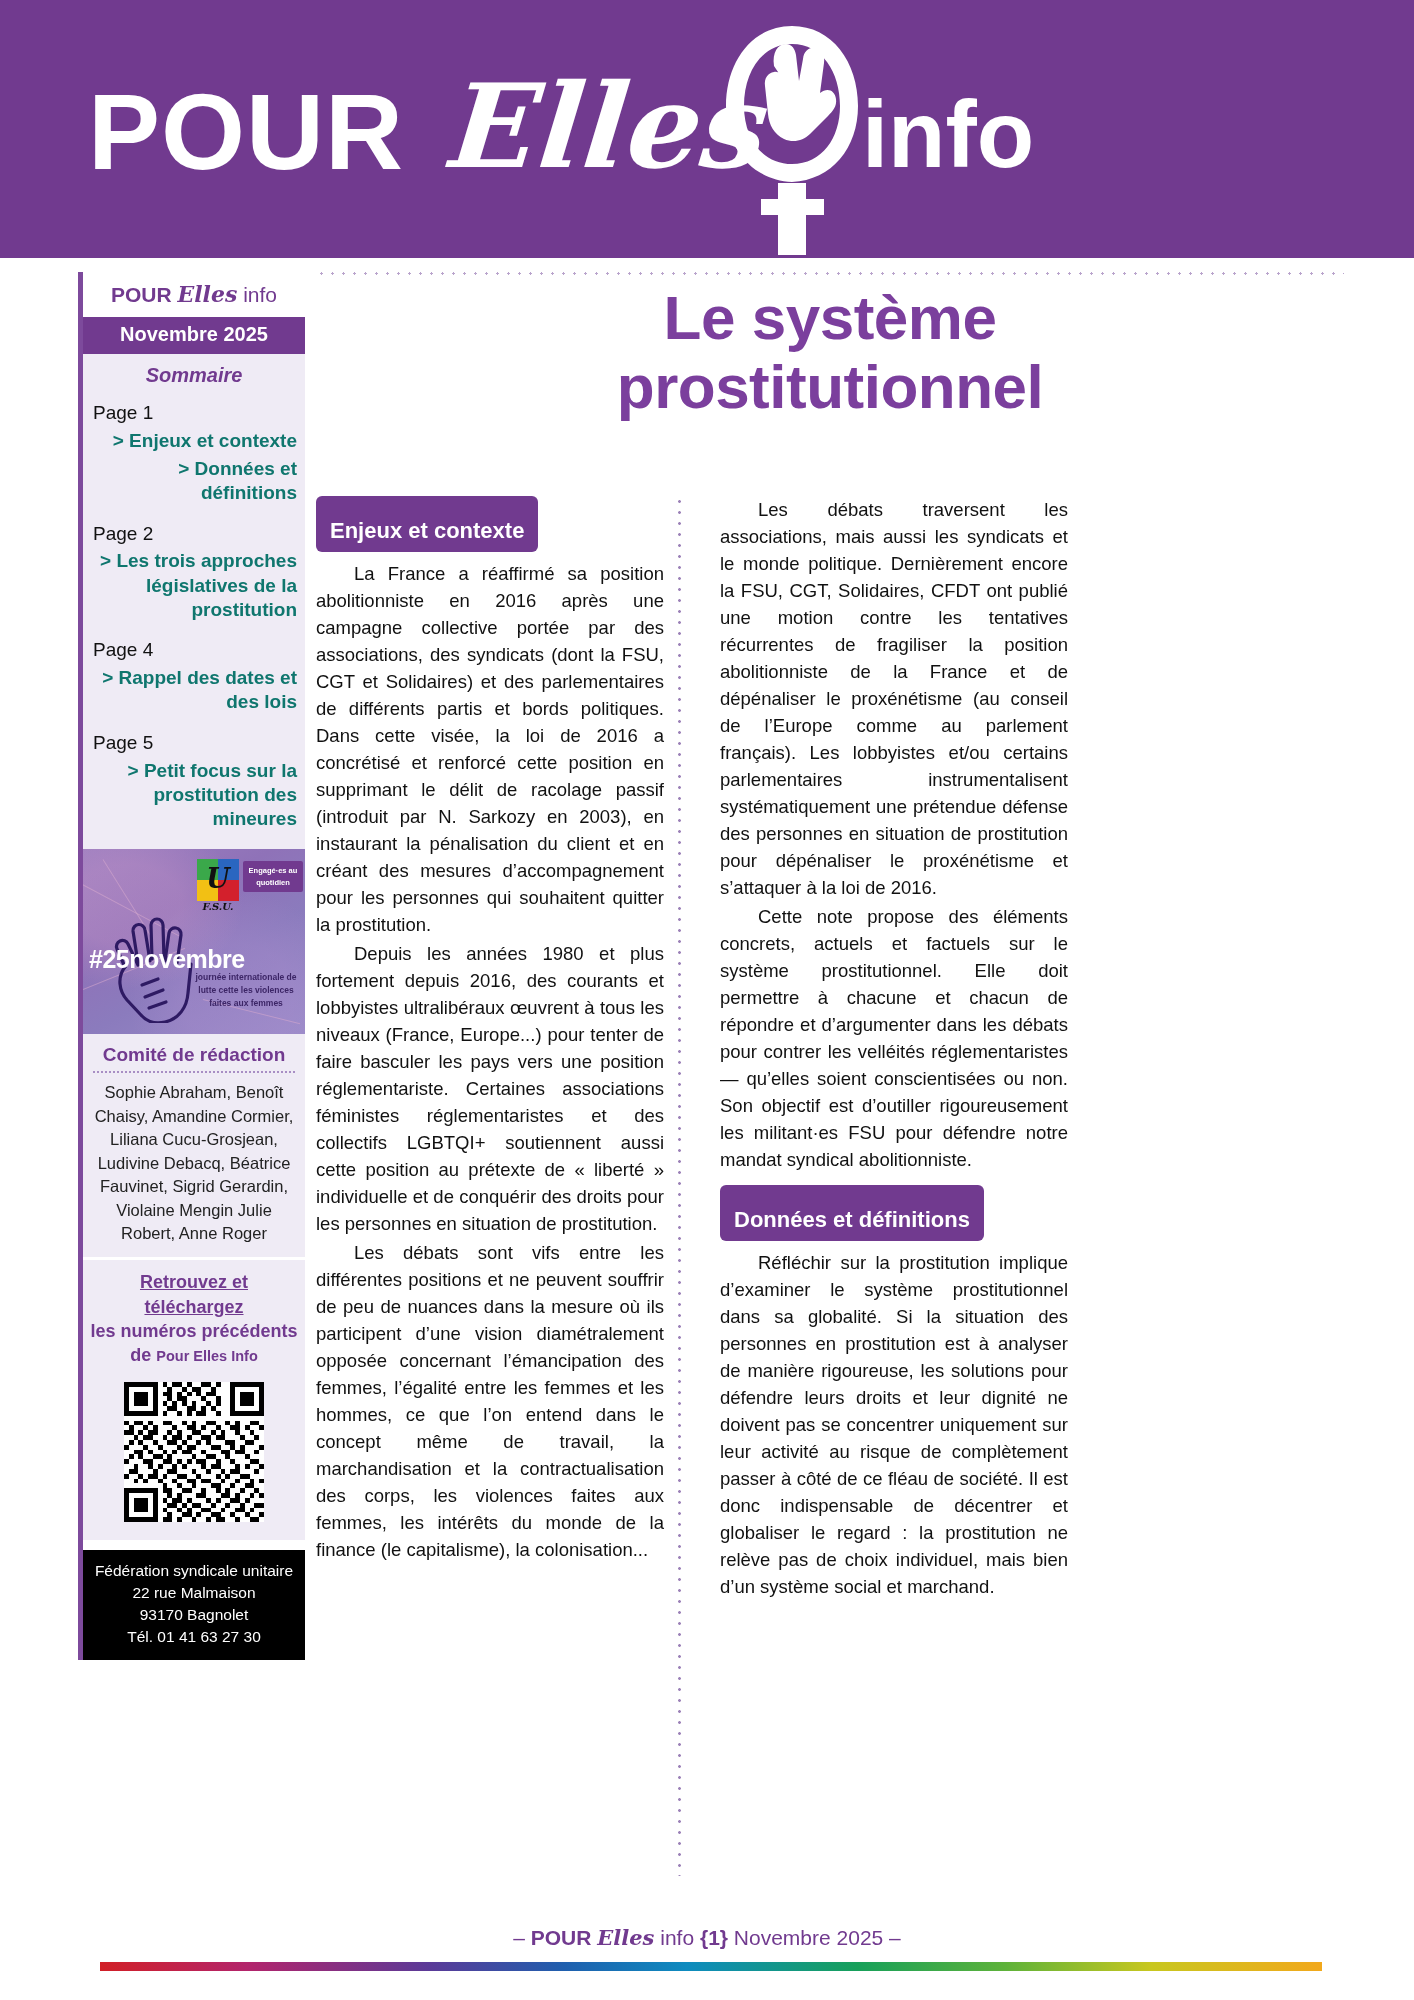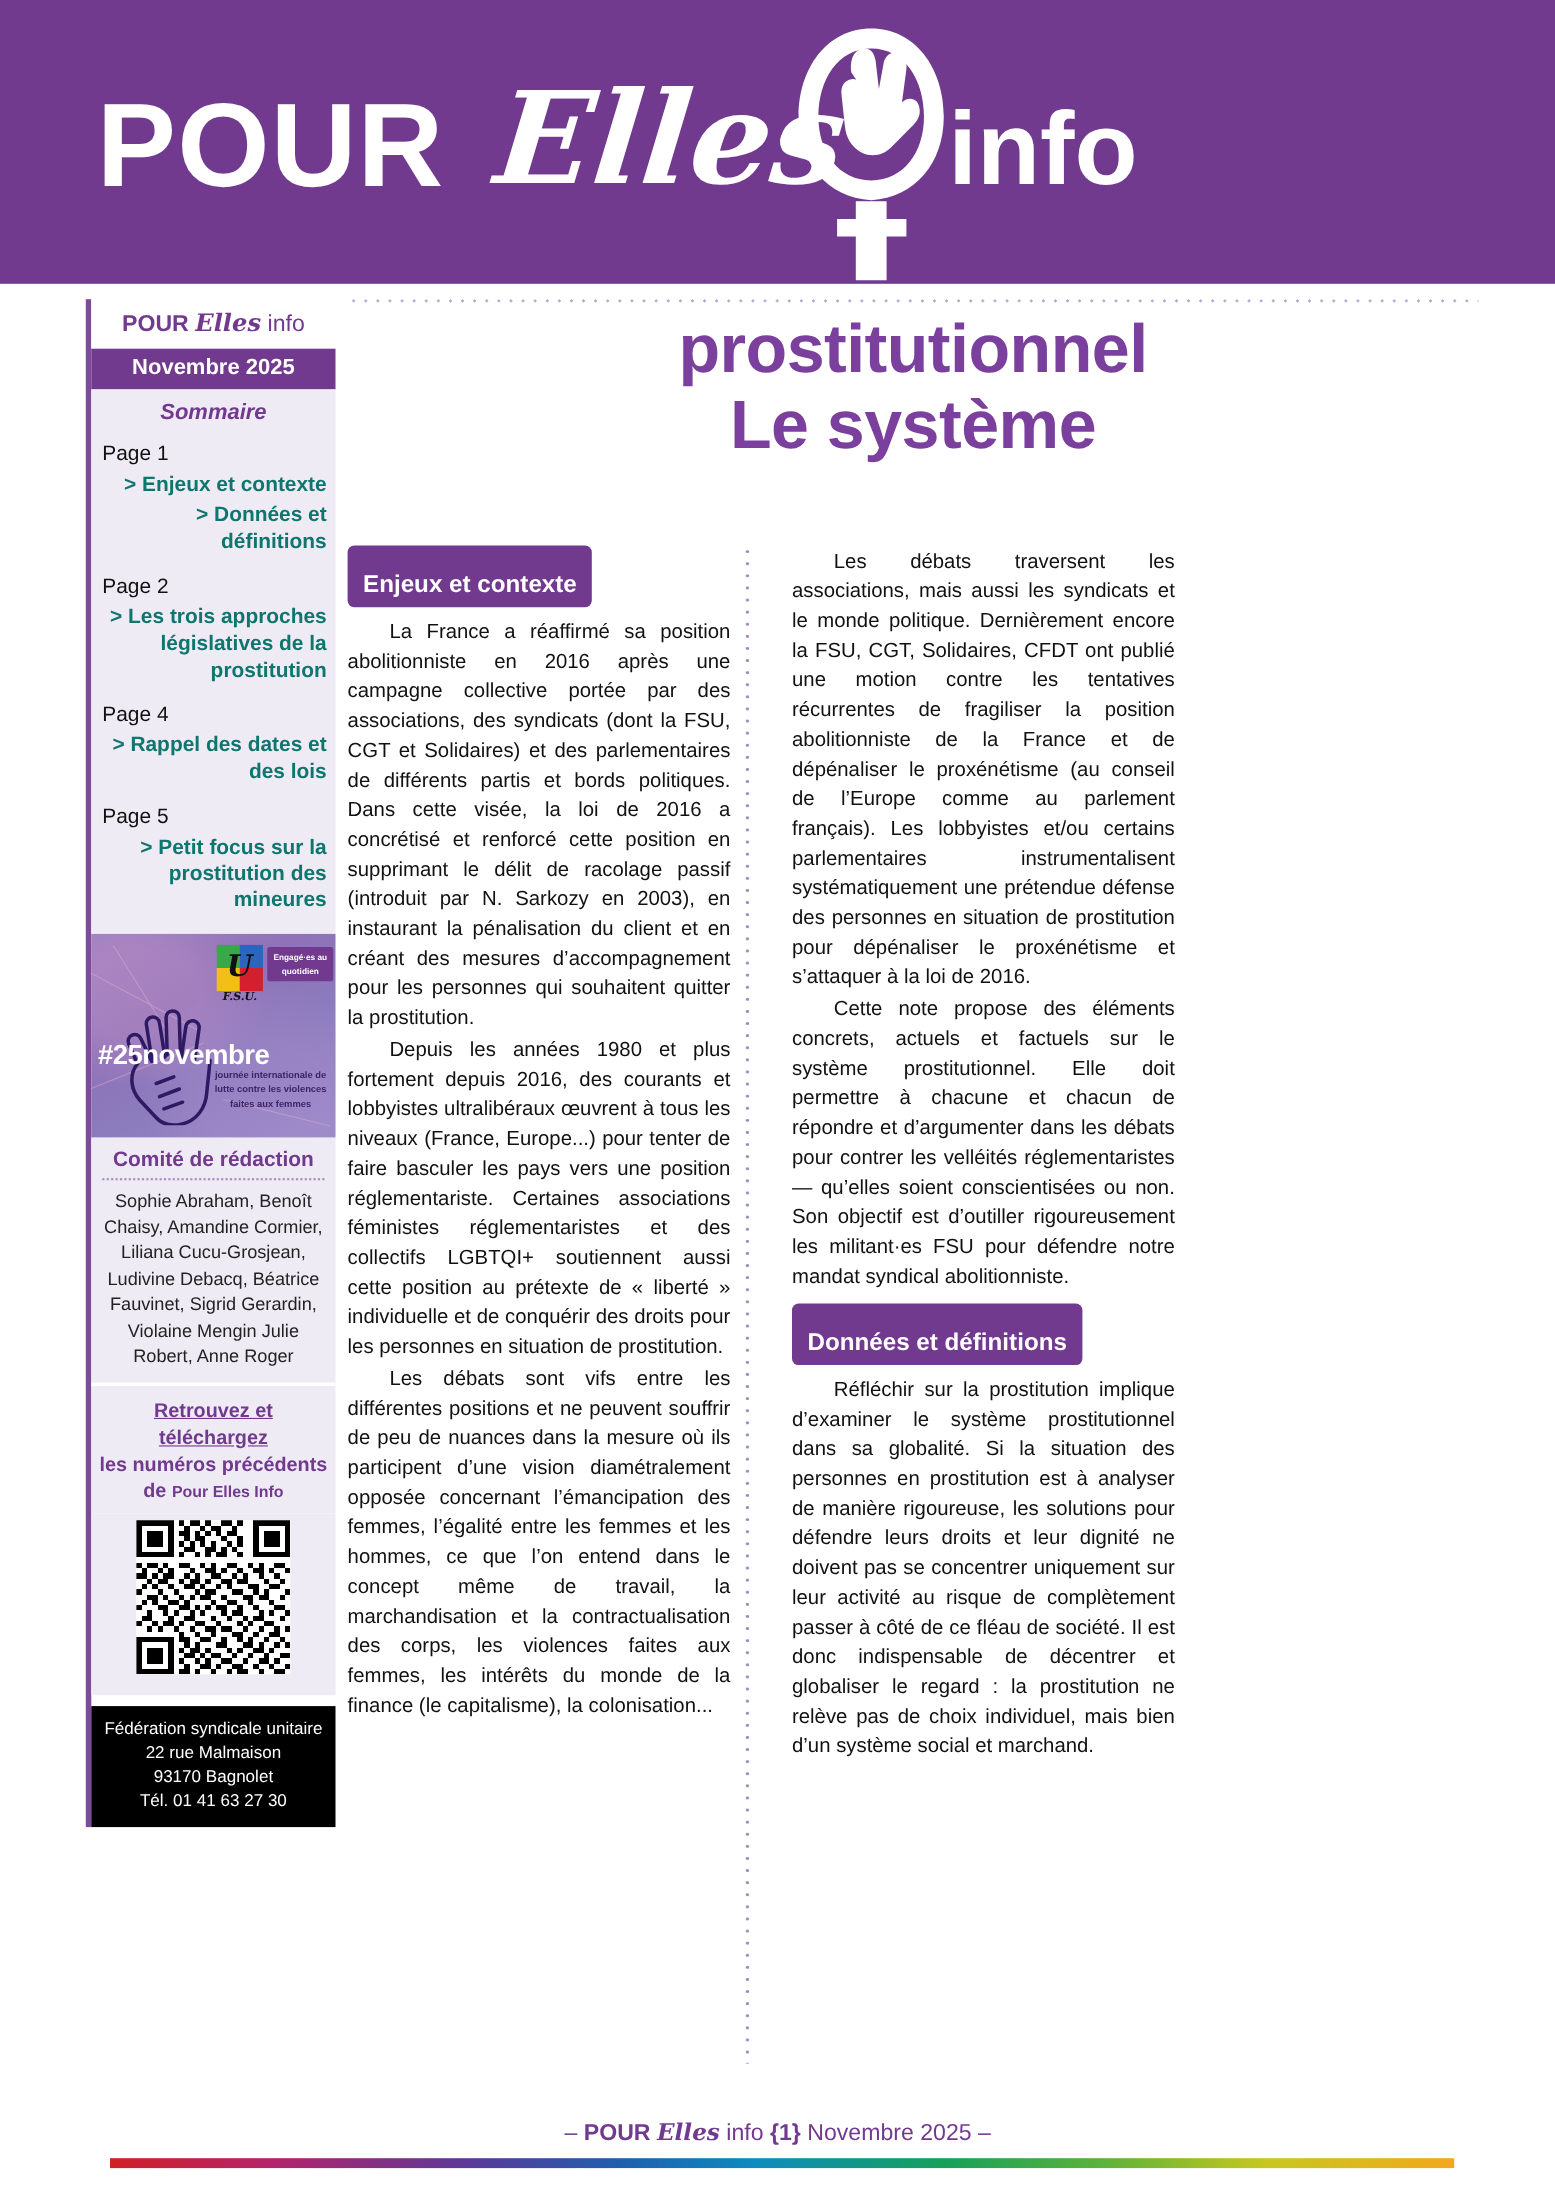--- a/index.html
+++ b/index.html
@@ -271,21 +271,21 @@
             <path d="M41 58 L36 26 a6 6 0 0 1 12-1 l5 31"></path>
             <path d="M55 54 L54 20 a6 6 0 0 1 12 0 l1 34"></path>
             <path d="M68 56 L72 28 a6 6 0 0 1 12 2 l-4 28"></path>
             <path d="M28 62 c-8 10-6 24 2 33 l14 15 c6 7 15 9 24 7 c14-3 22-15 23-29 l3-29"></path>
             <path d="M45 80 l16 -6 M48 92 l18 -7 M52 103 l17 -6"></path>
           </g>
         </svg>
       </div>
 
       <div class="poster-hash">#25novembre</div>
-      <div class="poster-sub">journée internationale de lutte contre les violences faites aux femmes</div>
+      <div class="poster-sub">journée internationale de lutte cette les violences faites aux femmes</div>
     </div>
 
     <div class="sb-comite-box">
       <div class="sb-comite-h">Comité de rédaction</div>
       <div class="sb-names">Sophie Abraham, Benoît Chaisy, Amandine Cormier, Liliana Cucu-Grosjean, Ludivine Debacq, Béatrice Fauvinet, Sigrid Gerardin, Violaine Mengin Julie Robert, Anne Roger</div>
     </div>
 
     <div class="sb-retrouvez">
       <div class="sb-r1">Retrouvez et téléchargez</div>
       <div class="sb-r2">les numéros précédents</div>
@@ -525,22 +525,22 @@
       <div>Fédération syndicale unitaire</div>
       <div>22 rue Malmaison</div>
       <div>93170 Bagnolet</div>
       <div>Tél. 01 41 63 27 30</div>
     </div>
   </div>
 
   <div class="dot-top"></div>
 
   <div class="headline">
+    <div>Le système</div>
     <div>prostitutionnel</div>
-    <div>Le système</div>
   </div>
 
   <div class="cols">
     <div class="col-divider"></div>
 
     <div class="col col-l">
       <div class="sec-badge">Enjeux et contexte</div>
       <p class="para">La France a réaffirmé sa position abolitionniste en 2016 après une campagne collective portée par des associations, des syndicats (dont la FSU, CGT et Solidaires) et des parlementaires de différents partis et bords politiques. Dans cette visée, la loi de 2016 a concrétisé et renforcé cette position en supprimant le délit de racolage passif (introduit par N. Sarkozy en 2003), en instaurant la pénalisation du client et en créant des mesures d’accompagnement pour les personnes qui souhaitent quitter la prostitution.</p>
       <p class="para">Depuis les années 1980 et plus fortement depuis 2016, des courants et lobbyistes ultralibéraux œuvrent à tous les niveaux (France, Europe...) pour tenter de faire basculer les pays vers une position réglementariste. Certaines associations féministes réglementaristes et des collectifs LGBTQI+ soutiennent aussi cette position au prétexte de « liberté » individuelle et de conquérir des droits pour les personnes en situation de prostitution.</p>
       <p class="para">Les débats sont vifs entre les différentes positions et ne peuvent souffrir de peu de nuances dans la mesure où ils participent d’une vision diamétralement opposée concernant l’émancipation des femmes, l’égalité entre les femmes et les hommes, ce que l’on entend dans le concept même de travail, la marchandisation et la contractualisation des corps, les violences faites aux femmes, les intérêts du monde de la finance (le capitalisme), la colonisation...</p>

